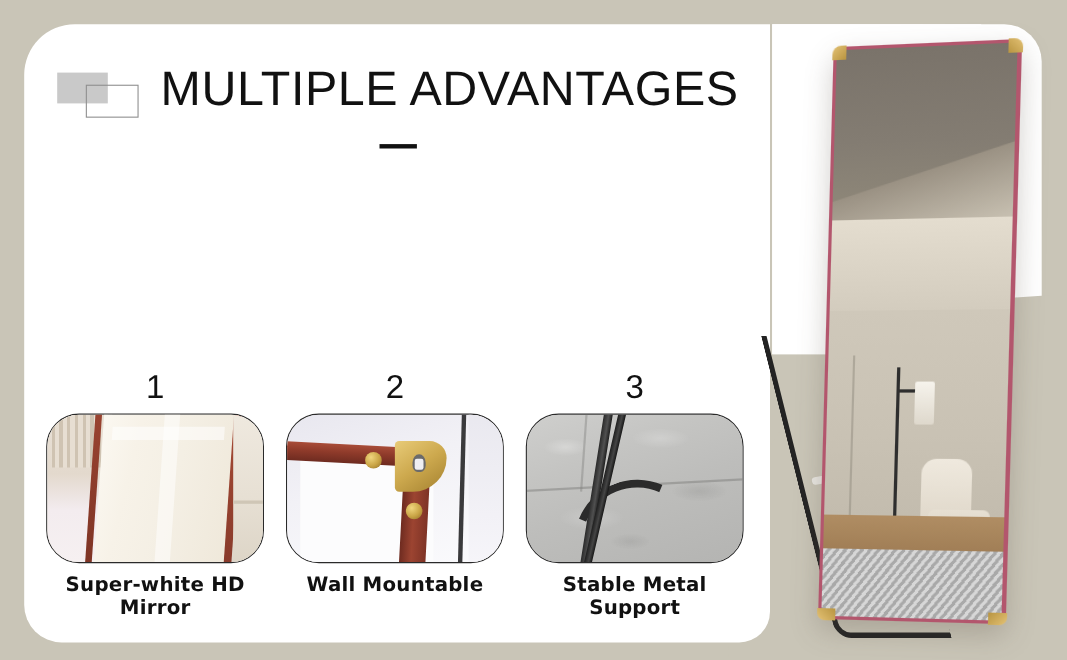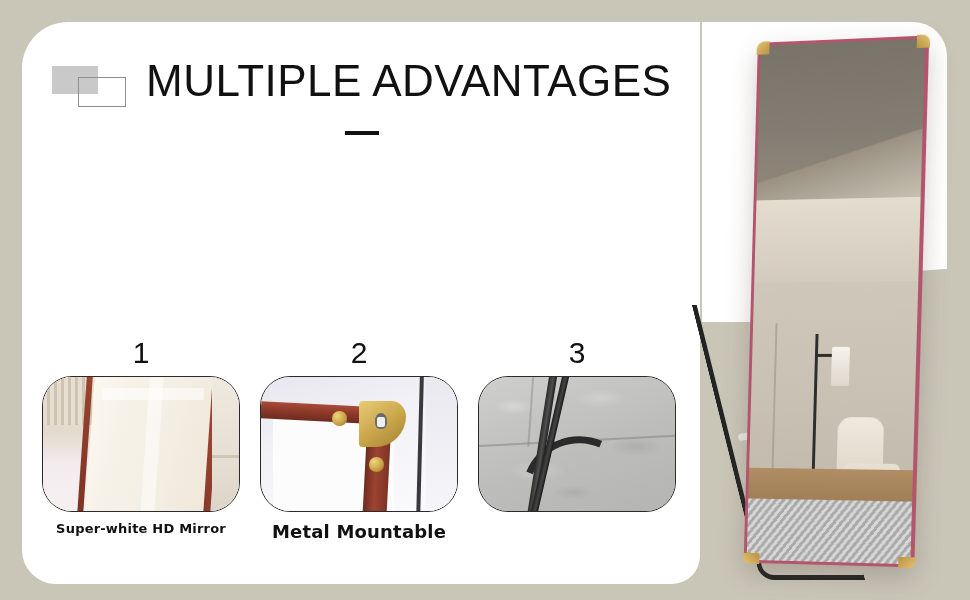--- a/index.html
+++ b/index.html
@@ -58,21 +58,21 @@
   .num{
     font-family:"Liberation Sans", sans-serif;
     font-size:30px;font-weight:400;color:#111;line-height:30px;height:32px;
   }
   .thumb{
     position:relative;width:196px;height:134px;margin:6px auto 0;
     border:1.6px solid #2a2a2a;border-radius:30px;overflow:hidden;background:#ddd;
   }
   .cap{
     margin-top:9px;font-family:"DejaVu Sans", sans-serif;
-    font-size:13px;font-weight:700;color:#111;letter-spacing:0.2px;
+    font-size:18px;font-weight:700;color:#111;letter-spacing:0.2px;
   }
   .cap-2{font-size:18px;}
 
   
   .t1-bg{position:absolute;inset:0;background:
       linear-gradient(180deg,#efe9e2 0%,#e6dfd6 48%,#ded6cb 100%);}
   .t1-left{position:absolute;left:0;top:0;width:30%;height:100%;
       background:linear-gradient(180deg,#e9e1d6 0%,#e3d9cd 40%,#f3ecef 65%,#f6f0f1 100%);}
   .t1-slats{position:absolute;left:2%;top:0;width:26%;height:36%;
       background:repeating-linear-gradient(90deg,#cfc3b2 0 3px,#e7ded2 3px 7px);}
@@ -250,34 +250,35 @@
         <div class="t2-barH"></div>
         <div class="t2-barV"></div>
         <div class="t2-corner2"></div>
         <div class="t2-hole"></div>
         <div class="t2-hole-i"></div>
         <div class="t2-screw1"></div>
         <div class="t2-screw2"></div>
         <div class="t2-panelR"></div>
         <div class="t2-gap"></div>
       </div>
-      <div class="cap cap-2">Metal Mountable</div>
+      <div class="cap cap-2">Wall Mountable</div>
     </div>
 
     <div class="feature f3">
       <div class="num">3</div>
       <div class="thumb">
         <div class="t3-bg"></div>
         <div class="t3-grain"></div>
         <div class="t3-seam"></div>
         <div class="t3-seam2"></div>
         <div class="t3-curve"></div>
         <div class="t3-legA"></div>
         <div class="t3-legB"></div>
       </div>
+      <div class="cap">Stable Metal Support</div>
     </div>
 
   </div>
 
   <div class="hero">
     <div class="stand"></div>
     <div class="stand-clip"></div>
     <div class="mirror">
       <div class="glass">
         <div class="refl-ceil"></div>

